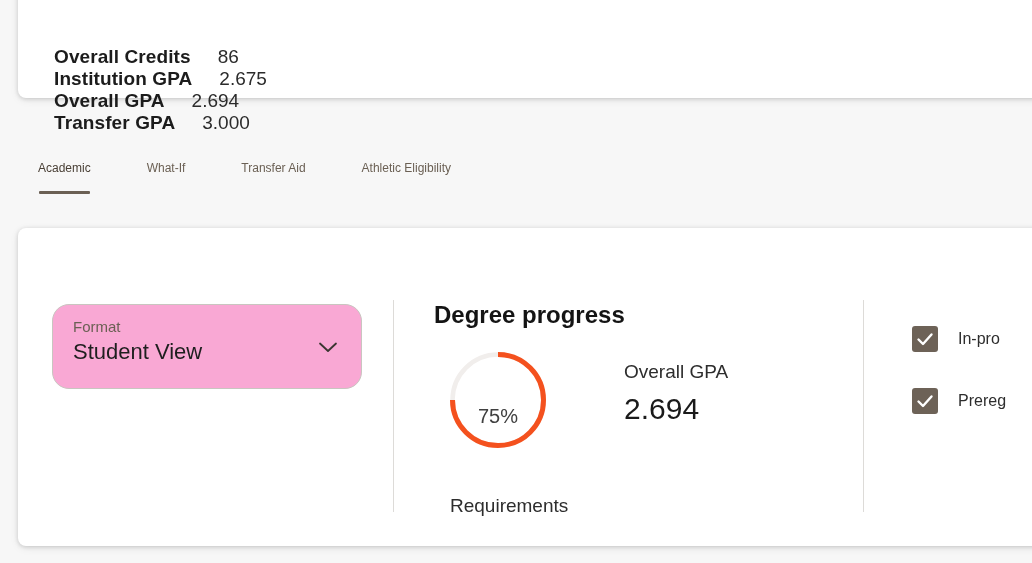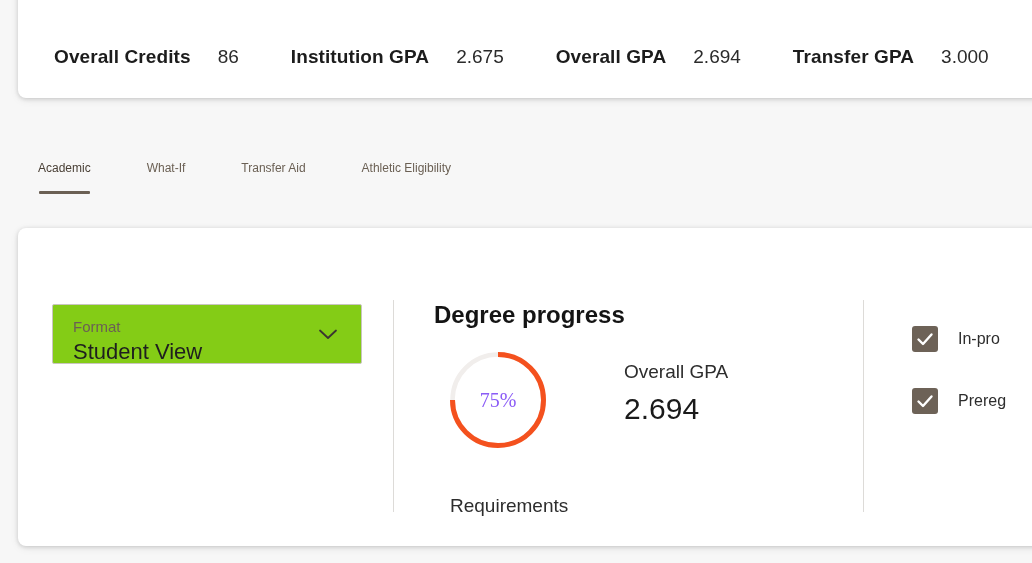--- a/index.html
+++ b/index.html
@@ -28,20 +28,21 @@
     box-shadow: 0 1px 4px rgba(0,0,0,0.16), 0 2px 10px rgba(0,0,0,0.07);
     box-sizing: border-box;
   }
   .stats-row {
     position: absolute;
     left: 36px;
     top: 106px;
     display: flex;
     align-items: baseline;
     white-space: nowrap;
+    flex-direction: column;
   }
   .stat {
     display: flex;
     align-items: baseline;
     margin-right: 52px;
   }
   .stat:last-child { margin-right: 0; }
   .stat-label {
     font-size: 19px;
     font-weight: bold;
@@ -101,25 +102,25 @@
     box-sizing: border-box;
     overflow: hidden;
   }
 
   
   .format-field {
     position: absolute;
     left: 34px;
     top: 76px;
     width: 310px;
-    height: 60px;
+    height: 85px;
     border: 1px solid #c9c5c0;
-    border-radius: 2px;
+    border-radius: 17px;
     box-sizing: border-box;
-    background: #84cc16;
+    background: #f9a8d4;
     cursor: pointer;
   }
   .format-label {
     position: absolute;
     left: 20px;
     top: 13px;
     font-size: 15px;
     color: #6b6054;
     line-height: 18px;
   }
@@ -168,29 +169,28 @@
     position: absolute;
     left: 14px;
     top: 50px;
     width: 100px;
     height: 100px;
   }
   .donut-wrap svg { display: block; }
   .donut-pct {
     position: absolute;
     left: 0;
-    top: 0;
+    top: 16px;
     width: 100px;
     height: 100px;
     display: flex;
     align-items: center;
     justify-content: center;
     font-size: 20px;
-    color: #8b5cf6;
-    font-family: Liberation Serif, serif;
+    color: #404040;
   }
   .gpa-block {
     position: absolute;
     left: 190px;
     top: 60px;
   }
   .gpa-label {
     font-size: 19px;
     color: #2d2d2d;
     line-height: 24px;

